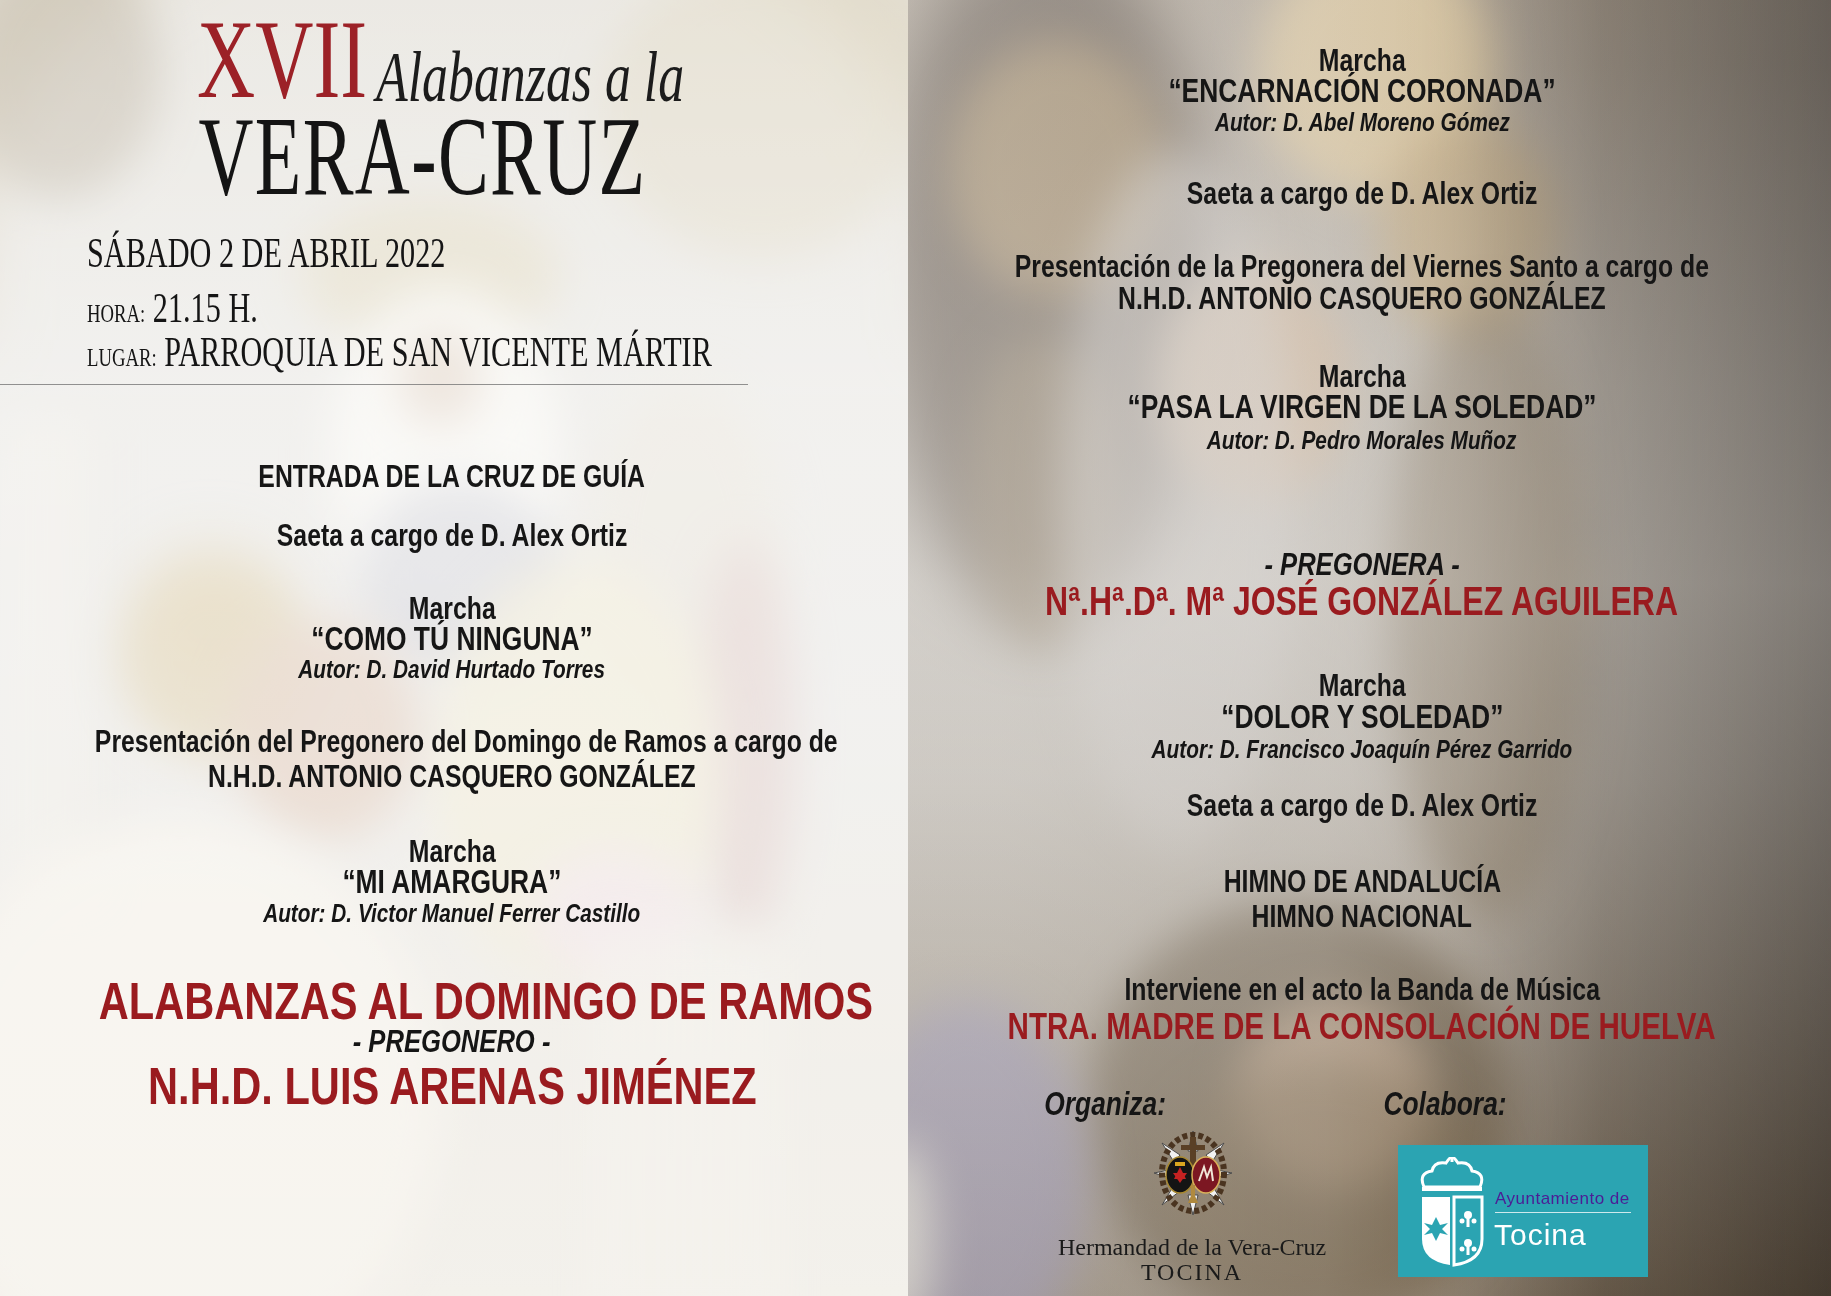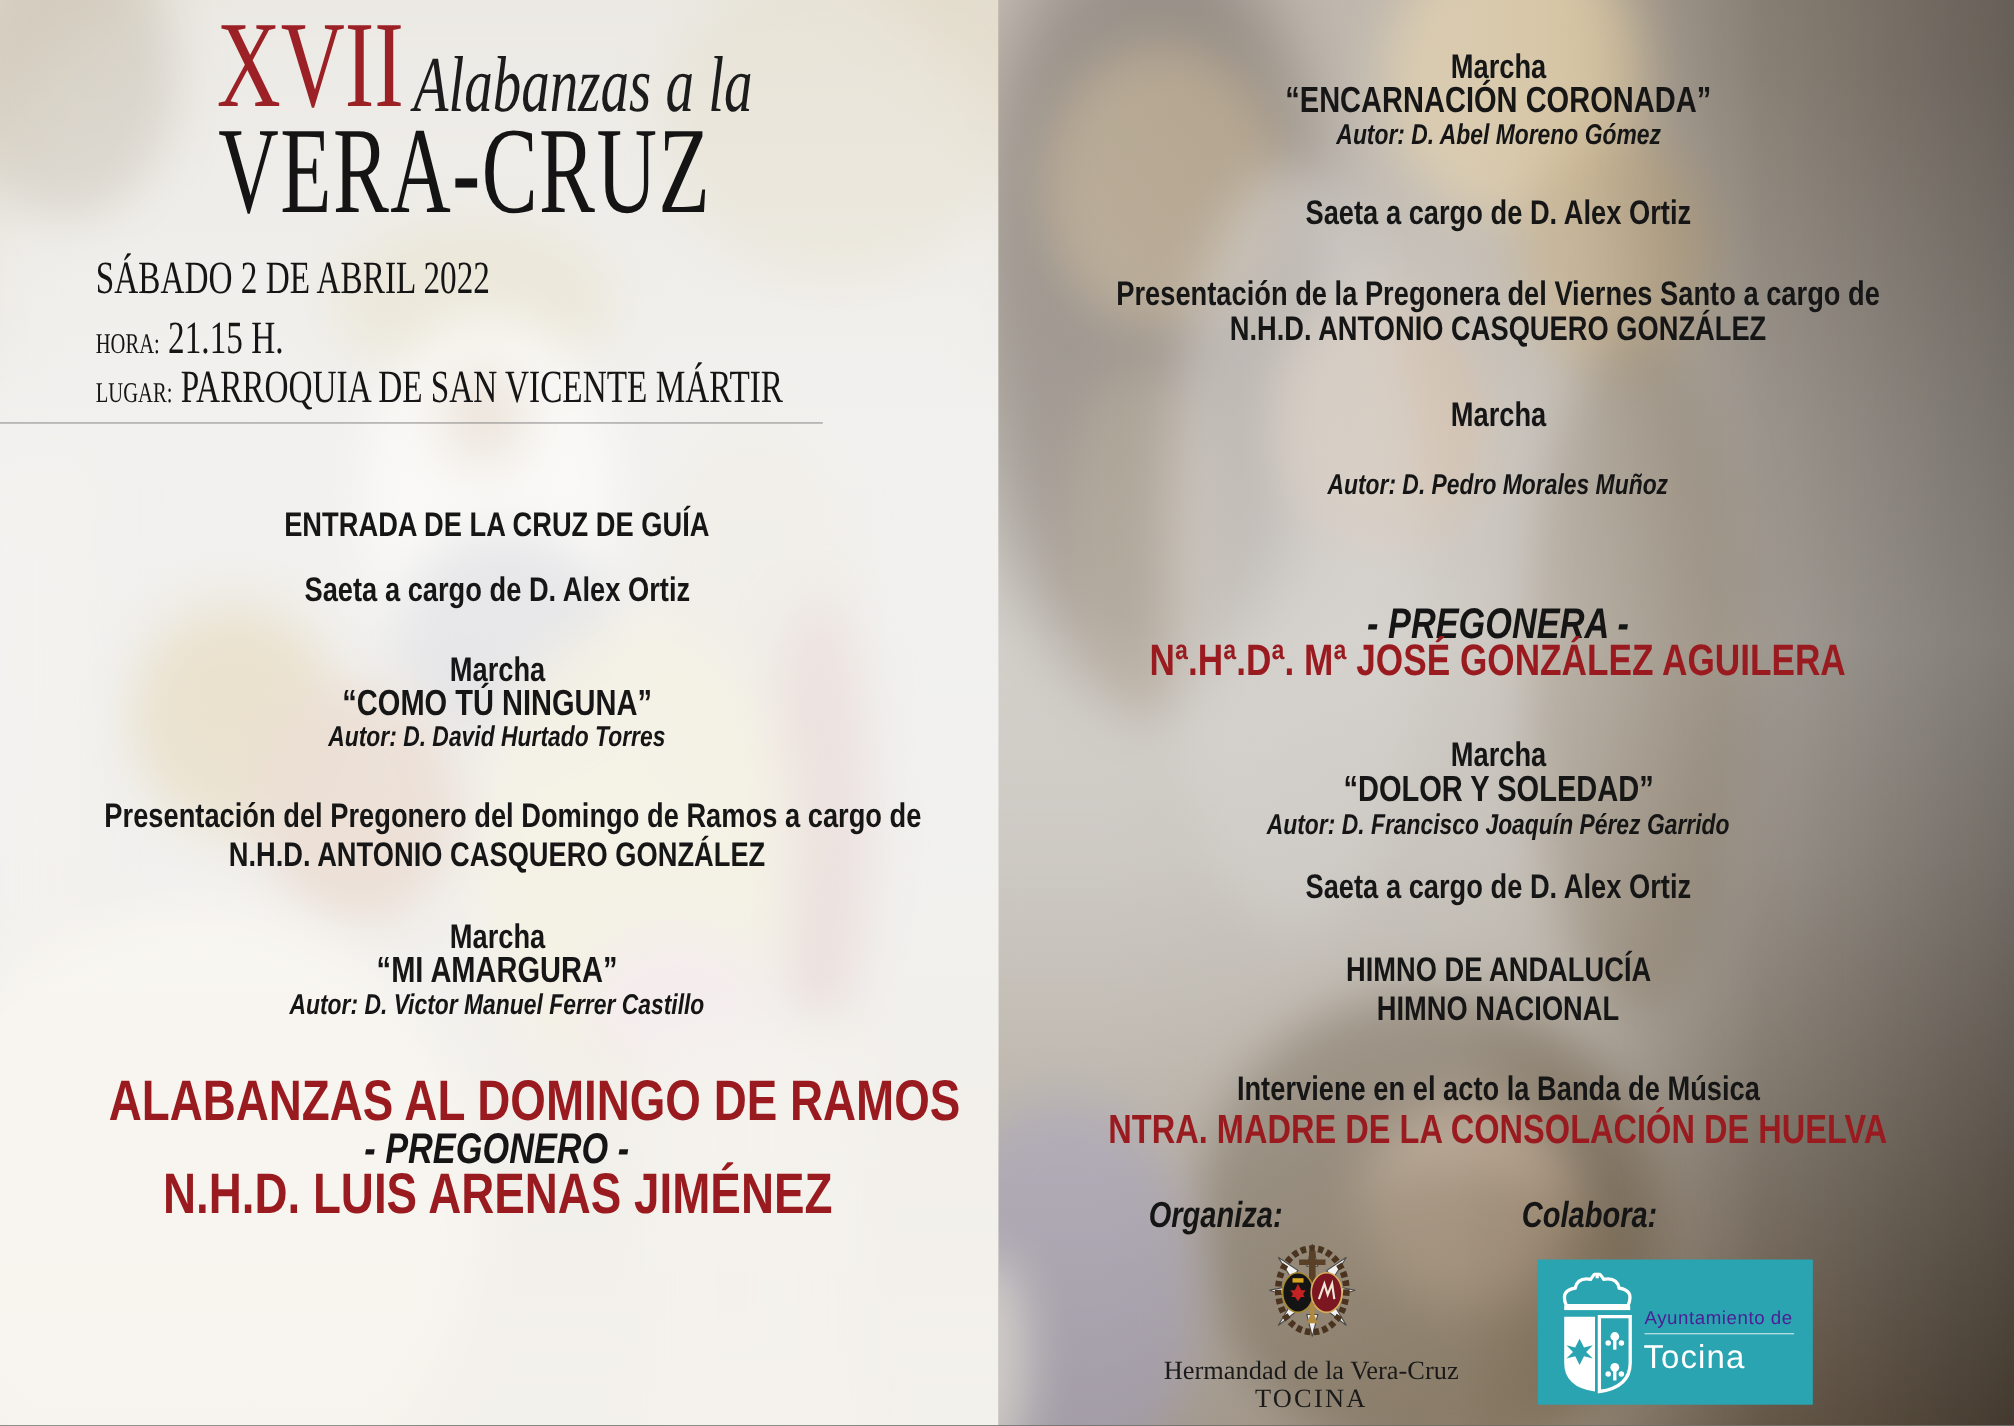--- a/index.html
+++ b/index.html
@@ -11,21 +11,21 @@
   .blob{position:absolute;border-radius:50%;filter:blur(22px);}
   .soft{filter:blur(34px);}
   .wash{position:absolute;inset:0;}
   .txt{position:absolute;white-space:nowrap;line-height:1;}
   .line{position:absolute;width:900px;text-align:center;white-space:nowrap;line-height:1;}
   .line>span{display:inline-block;transform:scaleX(0.8);transform-origin:50% 50%;}
   .pl{left:2px;}
   .pr{left:912px;}
   .prog{font-size:31px;font-weight:bold;color:#161616;}
   .autor{font-size:26px;font-weight:bold;font-style:italic;}
-  .role{font-size:39px;font-weight:bold;font-style:italic;}
+  .role{font-size:32px;font-weight:bold;font-style:italic;}
   .h42{font-size:52px;font-weight:bold;}
   .h44{font-size:44px;font-weight:bold;}
   .h40{font-size:40px;font-weight:bold;}
   .h37{font-size:37px;font-weight:bold;}
   .red{color:#9a1b1f;}
   .serif{font-family:"Liberation Serif",serif;}
   .scale72{display:inline-block;transform:scaleX(0.72);transform-origin:0 50%;}
   .divider{position:absolute;left:0;top:384px;width:748px;height:1px;background:#6f6f6f;opacity:.75;}
   .footer-label{font-size:33px;font-weight:bold;font-style:italic;}
   .teal-box{position:absolute;left:1398px;top:1145px;width:250px;height:132px;background:#2ba4b2;}
@@ -117,20 +117,21 @@
   <div class="line pl role" style="top:1025px;"><span>- PREGONERO -</span></div>
   <div class="line pl h42 red" style="top:1060px;"><span>N.H.D. LUIS ARENAS JIMÉNEZ</span></div>
 
   <div class="line pr prog" style="top:45px;"><span>Marcha</span></div>
   <div class="line pr prog" style="top:74px;font-size:33px;"><span>“ENCARNACIÓN CORONADA”</span></div>
   <div class="line pr autor" style="top:109px;"><span>Autor: D. Abel Moreno Gómez</span></div>
   <div class="line pr prog" style="top:178px;"><span>Saeta a cargo de D. Alex Ortiz</span></div>
   <div class="line pr prog" style="top:251px;"><span>Presentación de la Pregonera del Viernes Santo a cargo de</span></div>
   <div class="line pr prog" style="top:283px;"><span>N.H.D. ANTONIO CASQUERO GONZÁLEZ</span></div>
   <div class="line pr prog" style="top:361px;"><span>Marcha</span></div>
+  <div class="line pr prog" style="top:390px;font-size:33px;"><span>“PASA LA VIRGEN DE LA SOLEDAD”</span></div>
   <div class="line pr autor" style="top:427px;"><span>Autor: D. Pedro Morales Muñoz</span></div>
 
   <div class="line pr role" style="top:548px;"><span>- PREGONERA -</span></div>
   <div class="line pr h40 red" style="top:581px;"><span>Nª.Hª.Dª. Mª JOSÉ GONZÁLEZ AGUILERA</span></div>
 
   <div class="line pr prog" style="top:670px;"><span>Marcha</span></div>
   <div class="line pr prog" style="top:700px;font-size:33px;"><span>“DOLOR Y SOLEDAD”</span></div>
   <div class="line pr autor" style="top:736px;"><span>Autor: D. Francisco Joaquín Pérez Garrido</span></div>
   <div class="line pr prog" style="top:790px;"><span>Saeta a cargo de D. Alex Ortiz</span></div>
   <div class="line pr prog" style="top:866px;"><span>HIMNO DE ANDALUCÍA</span></div>

